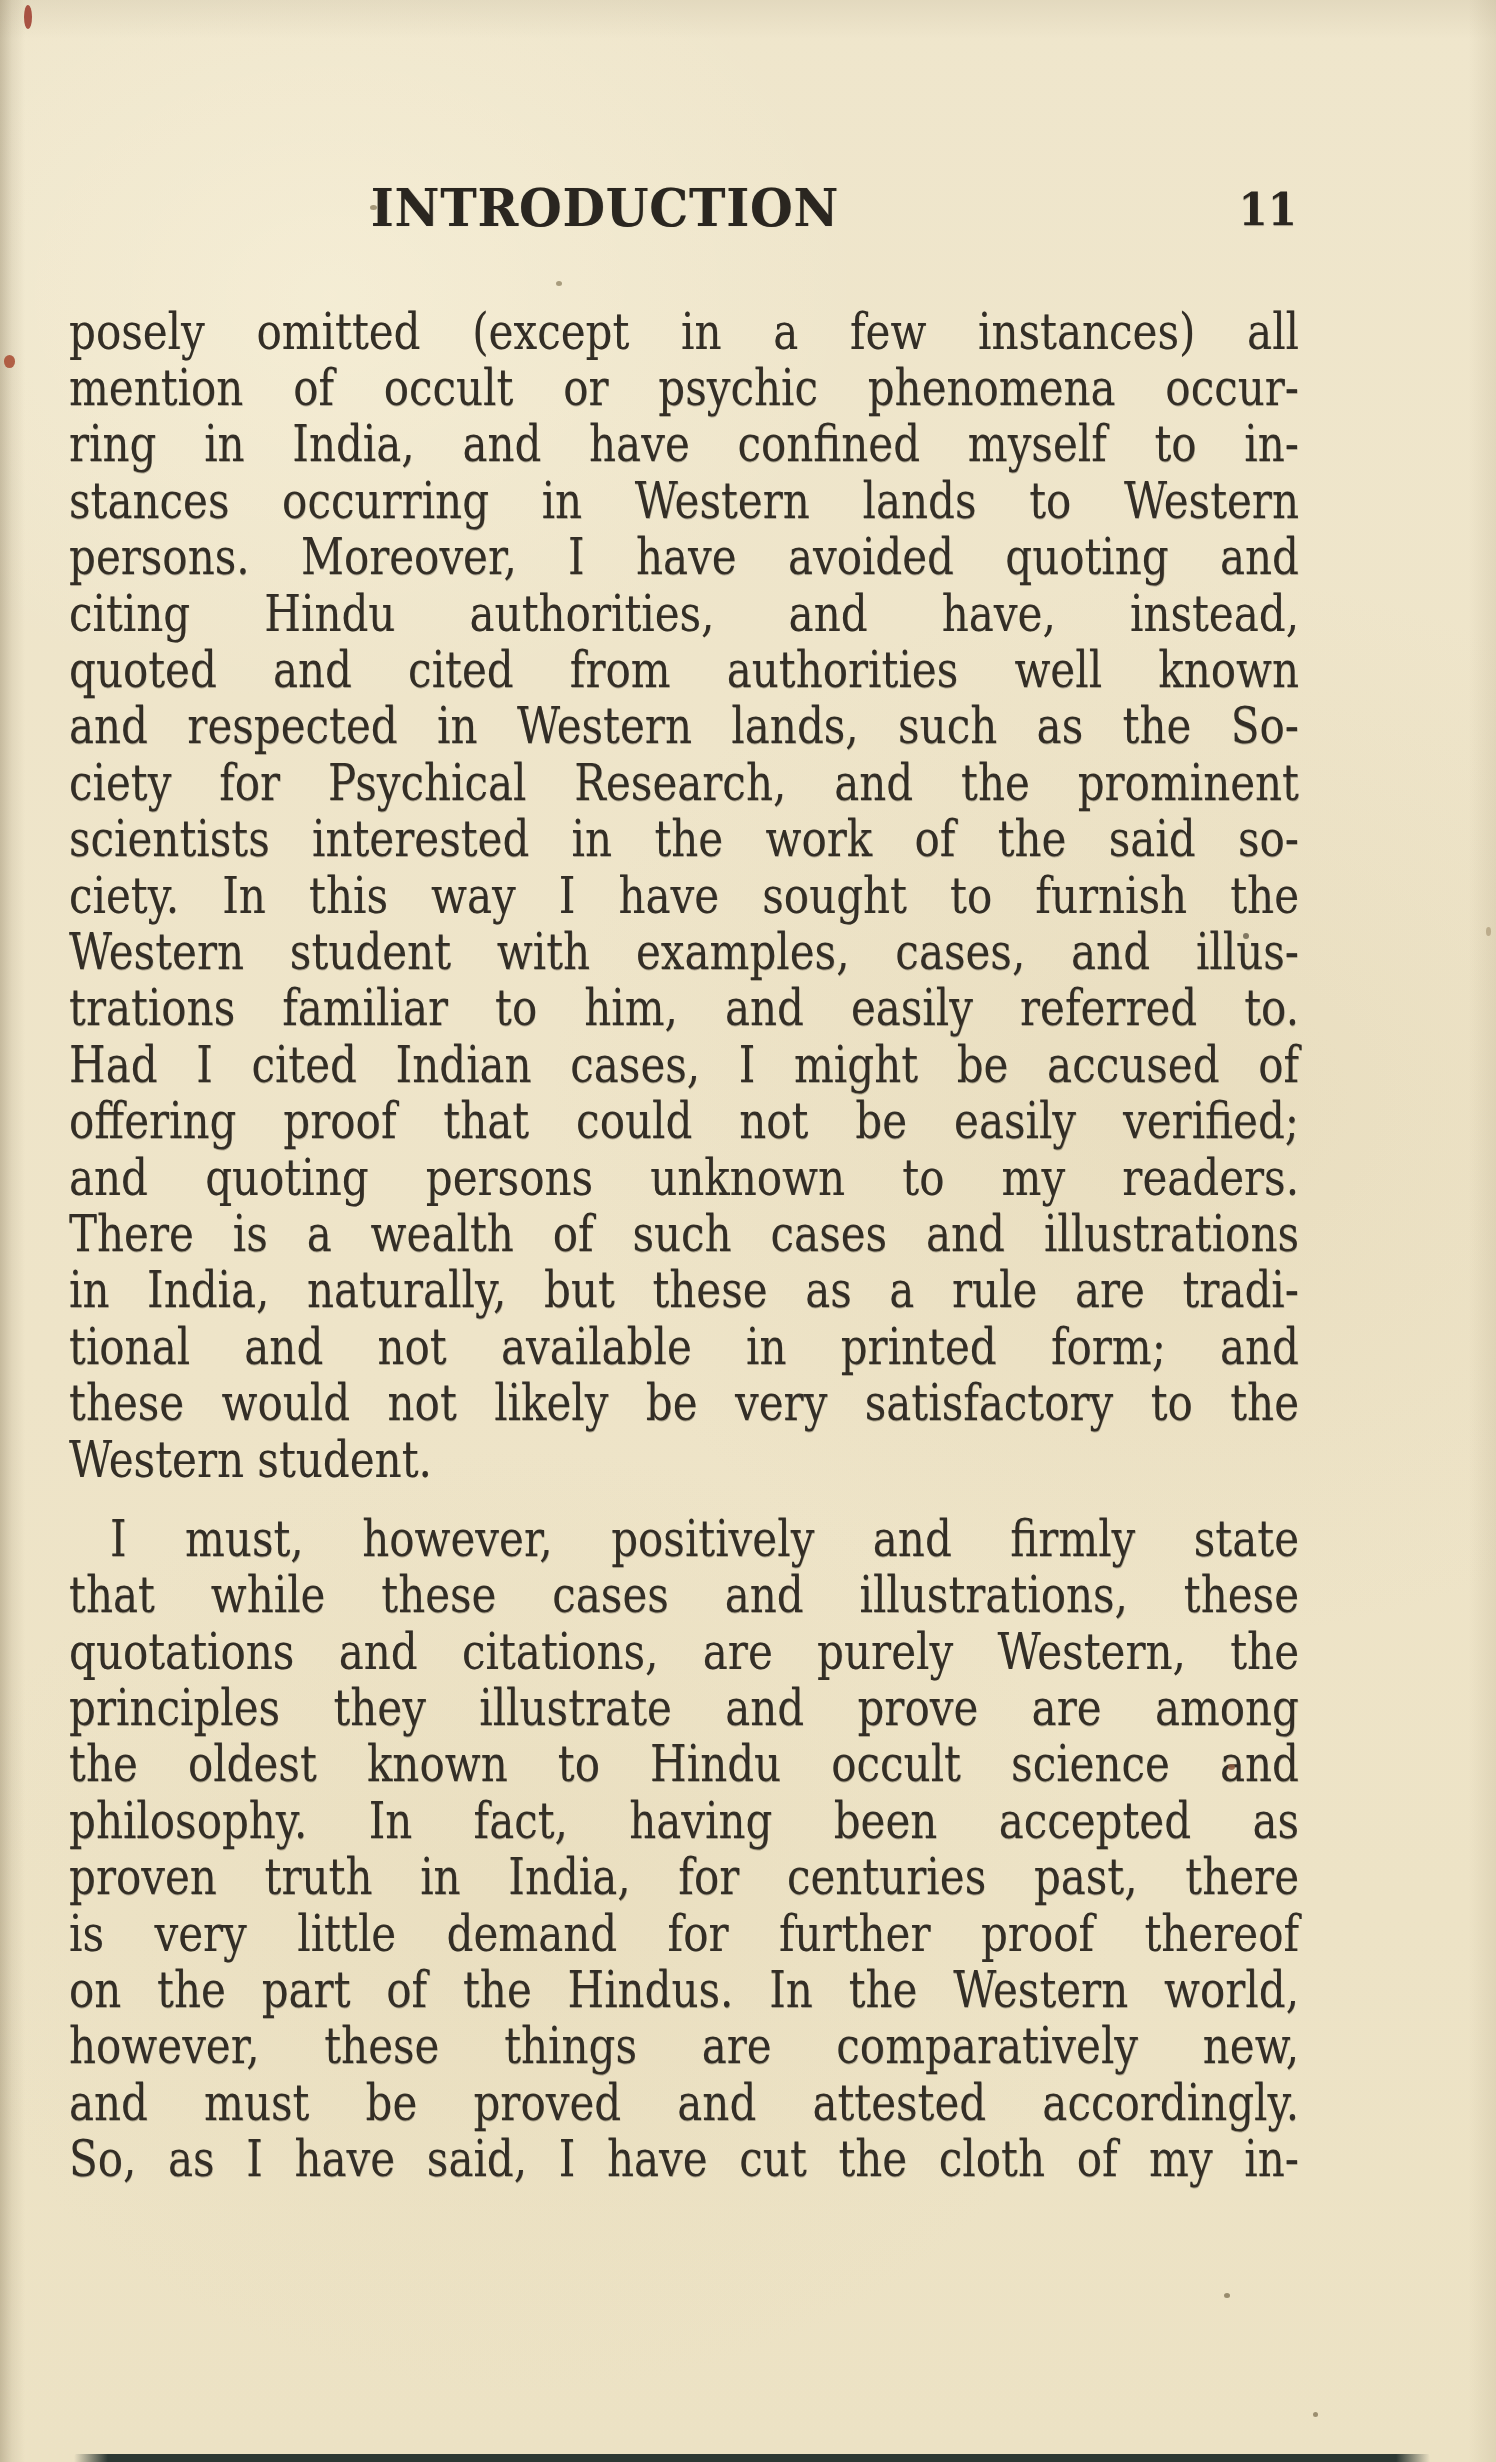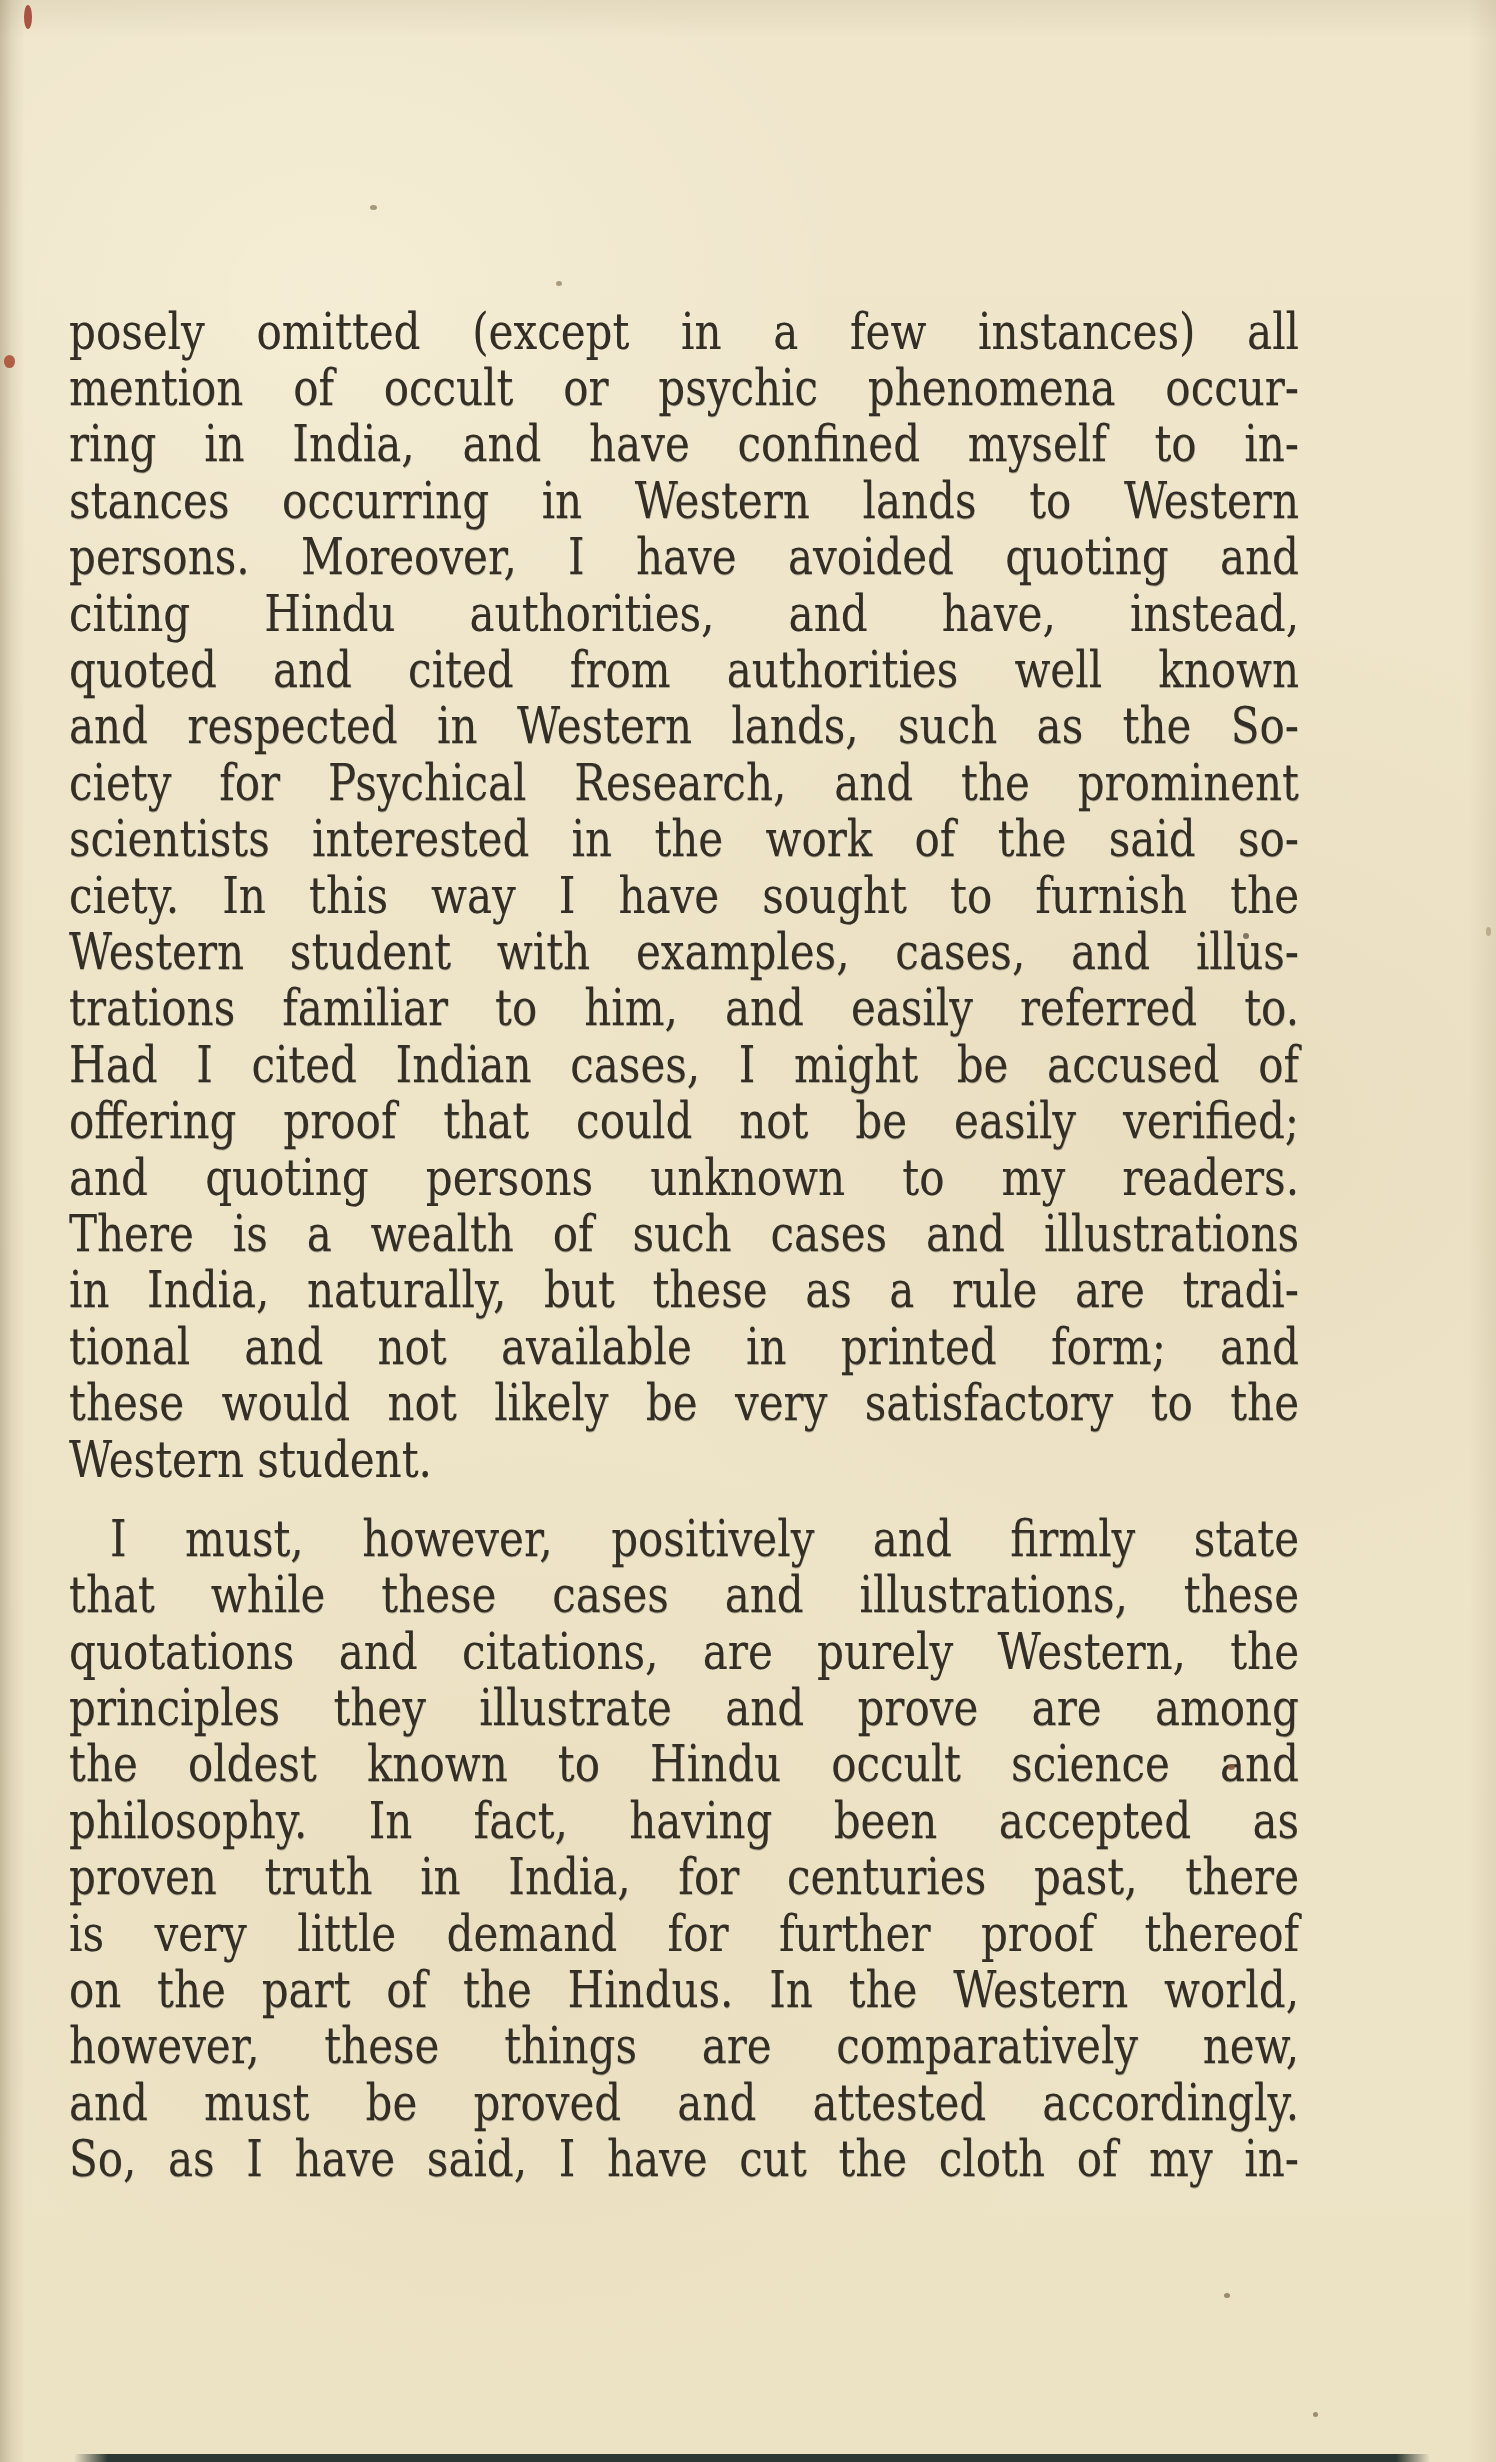--- a/index.html
+++ b/index.html
@@ -51,20 +51,24 @@
   .scan-edge-bar {
     position:absolute; bottom:0; left:74px; width:1356px; height:8.5px;
     border-radius:2.5px 2.5px 0 0;
   }
 </style>
 </head>
 <body>
 
 <div class="page">
 
+  <div class="header-row">
+    <div class="page-title">INTRODUCTION</div>
+    <div class="page-number">11</div>
+  </div>
 
   <div class="body-text" style="color: rgb(51, 46, 38);">
       <div class="paragraph">
         <div class="line">posely omitted (except in a few instances) all</div>
         <div class="line">mention of occult or psychic phenomena occur-</div>
         <div class="line">ring in India, and have confined myself to in-</div>
         <div class="line">stances occurring in Western lands to Western</div>
         <div class="line">persons. Moreover, I have avoided quoting and</div>
         <div class="line">citing Hindu authorities, and have, instead,</div>
         <div class="line">quoted and cited from authorities well known</div>

